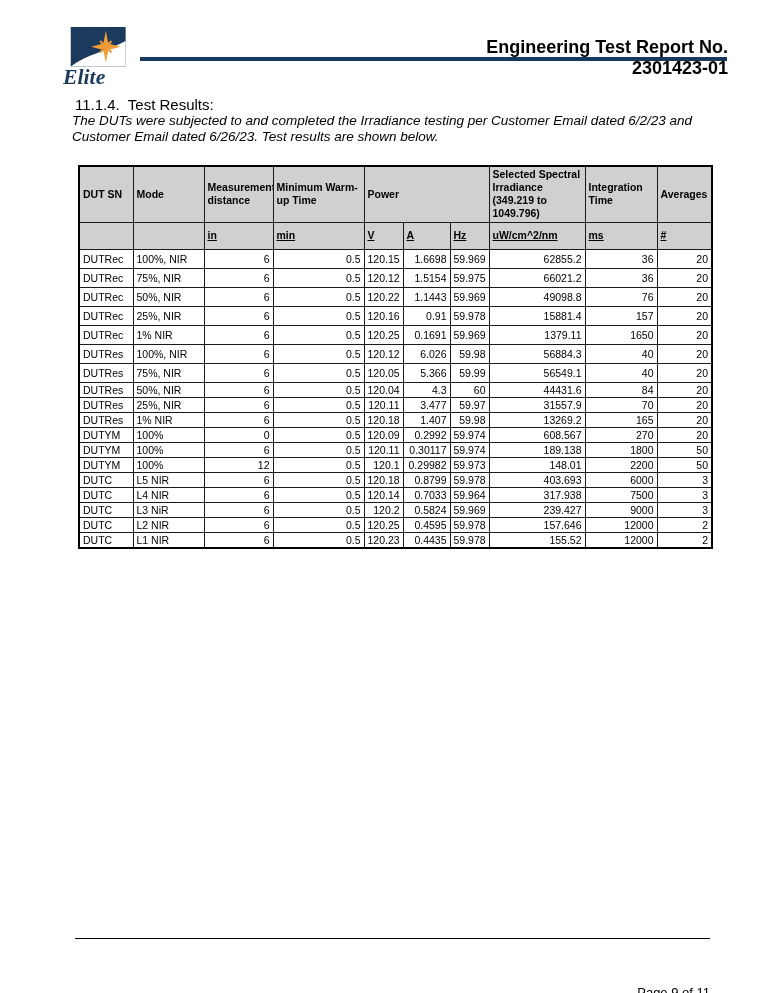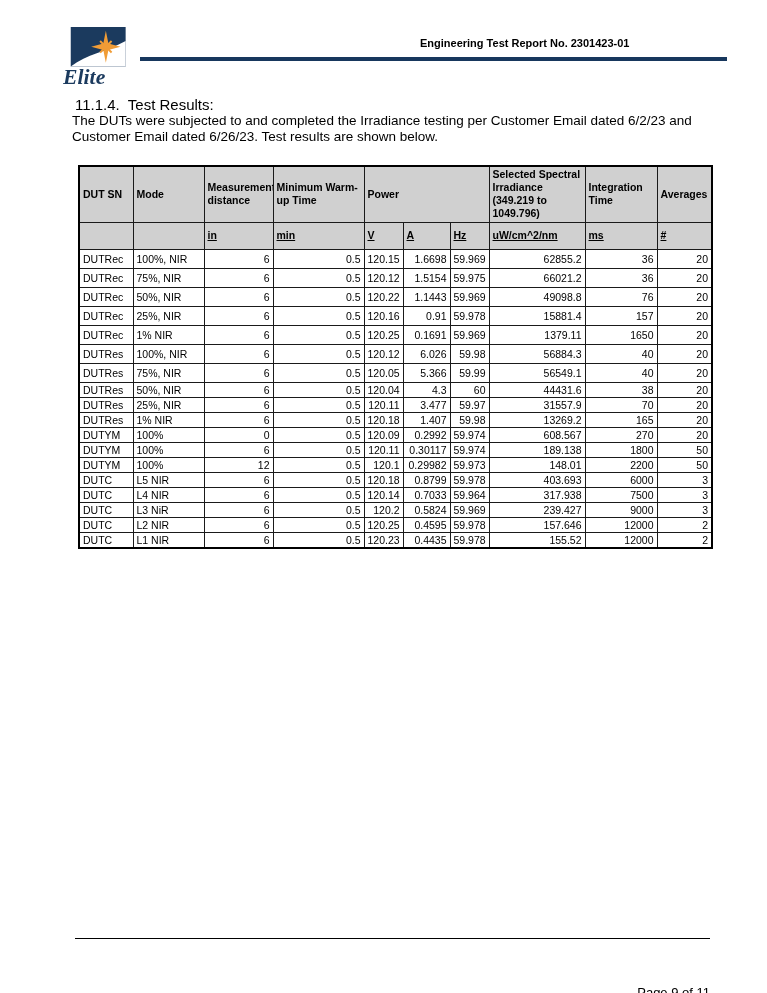--- a/index.html
+++ b/index.html
@@ -9,35 +9,35 @@
     position:relative;
     width:767px; height:993px;
     background:#ffffff;
     overflow:hidden;
   }
 
   
   .logo { position:absolute; left:63px; top:27px; width:64px; height:60px;font-style:italic; }
   .report-title {
     position:absolute; left:420px; top:37px; width:308px;
-    text-align:left; font-weight:bold; font-size:11px; letter-spacing:0;
+    text-align:right; font-weight:bold; font-size:18px; letter-spacing:0;
   }
   .header-rule {
     position:absolute; left:140px; top:57px; width:587px; height:4px;
     border:0;
   }
 
   
   .section-heading {
     position:absolute; left:75px; top:96px;
     font-size:15px;
   }
   .body-paragraph {
     position:absolute; left:72px; top:113px; width:662px;
-    font-size:13.5px; line-height:1.18;
+    font-size:13.5px; line-height:1.18;font-style:italic;
   }
 
   
   .tbl-wrap { position:absolute; left:78px; top:165px; }
   table.results {
     border-collapse:collapse;
     table-layout:fixed;
     width:633px;
     font-size:10.5px;
   }
@@ -221,21 +221,21 @@
           </tr>
           <tr>
             <td class="al">DUTRes</td>
             <td class="al">50%, NIR</td>
             <td class="ar">6</td>
             <td class="ar">0.5</td>
             <td class="ar">120.04</td>
             <td class="ar">4.3</td>
             <td class="ar">60</td>
             <td class="ar">44431.6</td>
-            <td class="ar">38</td>
+            <td class="ar">84</td>
             <td class="ar">20</td>
           </tr>
           <tr>
             <td class="al">DUTRes</td>
             <td class="al">25%, NIR</td>
             <td class="ar">6</td>
             <td class="ar">0.5</td>
             <td class="ar">120.11</td>
             <td class="ar">3.477</td>
             <td class="ar">59.97</td>

